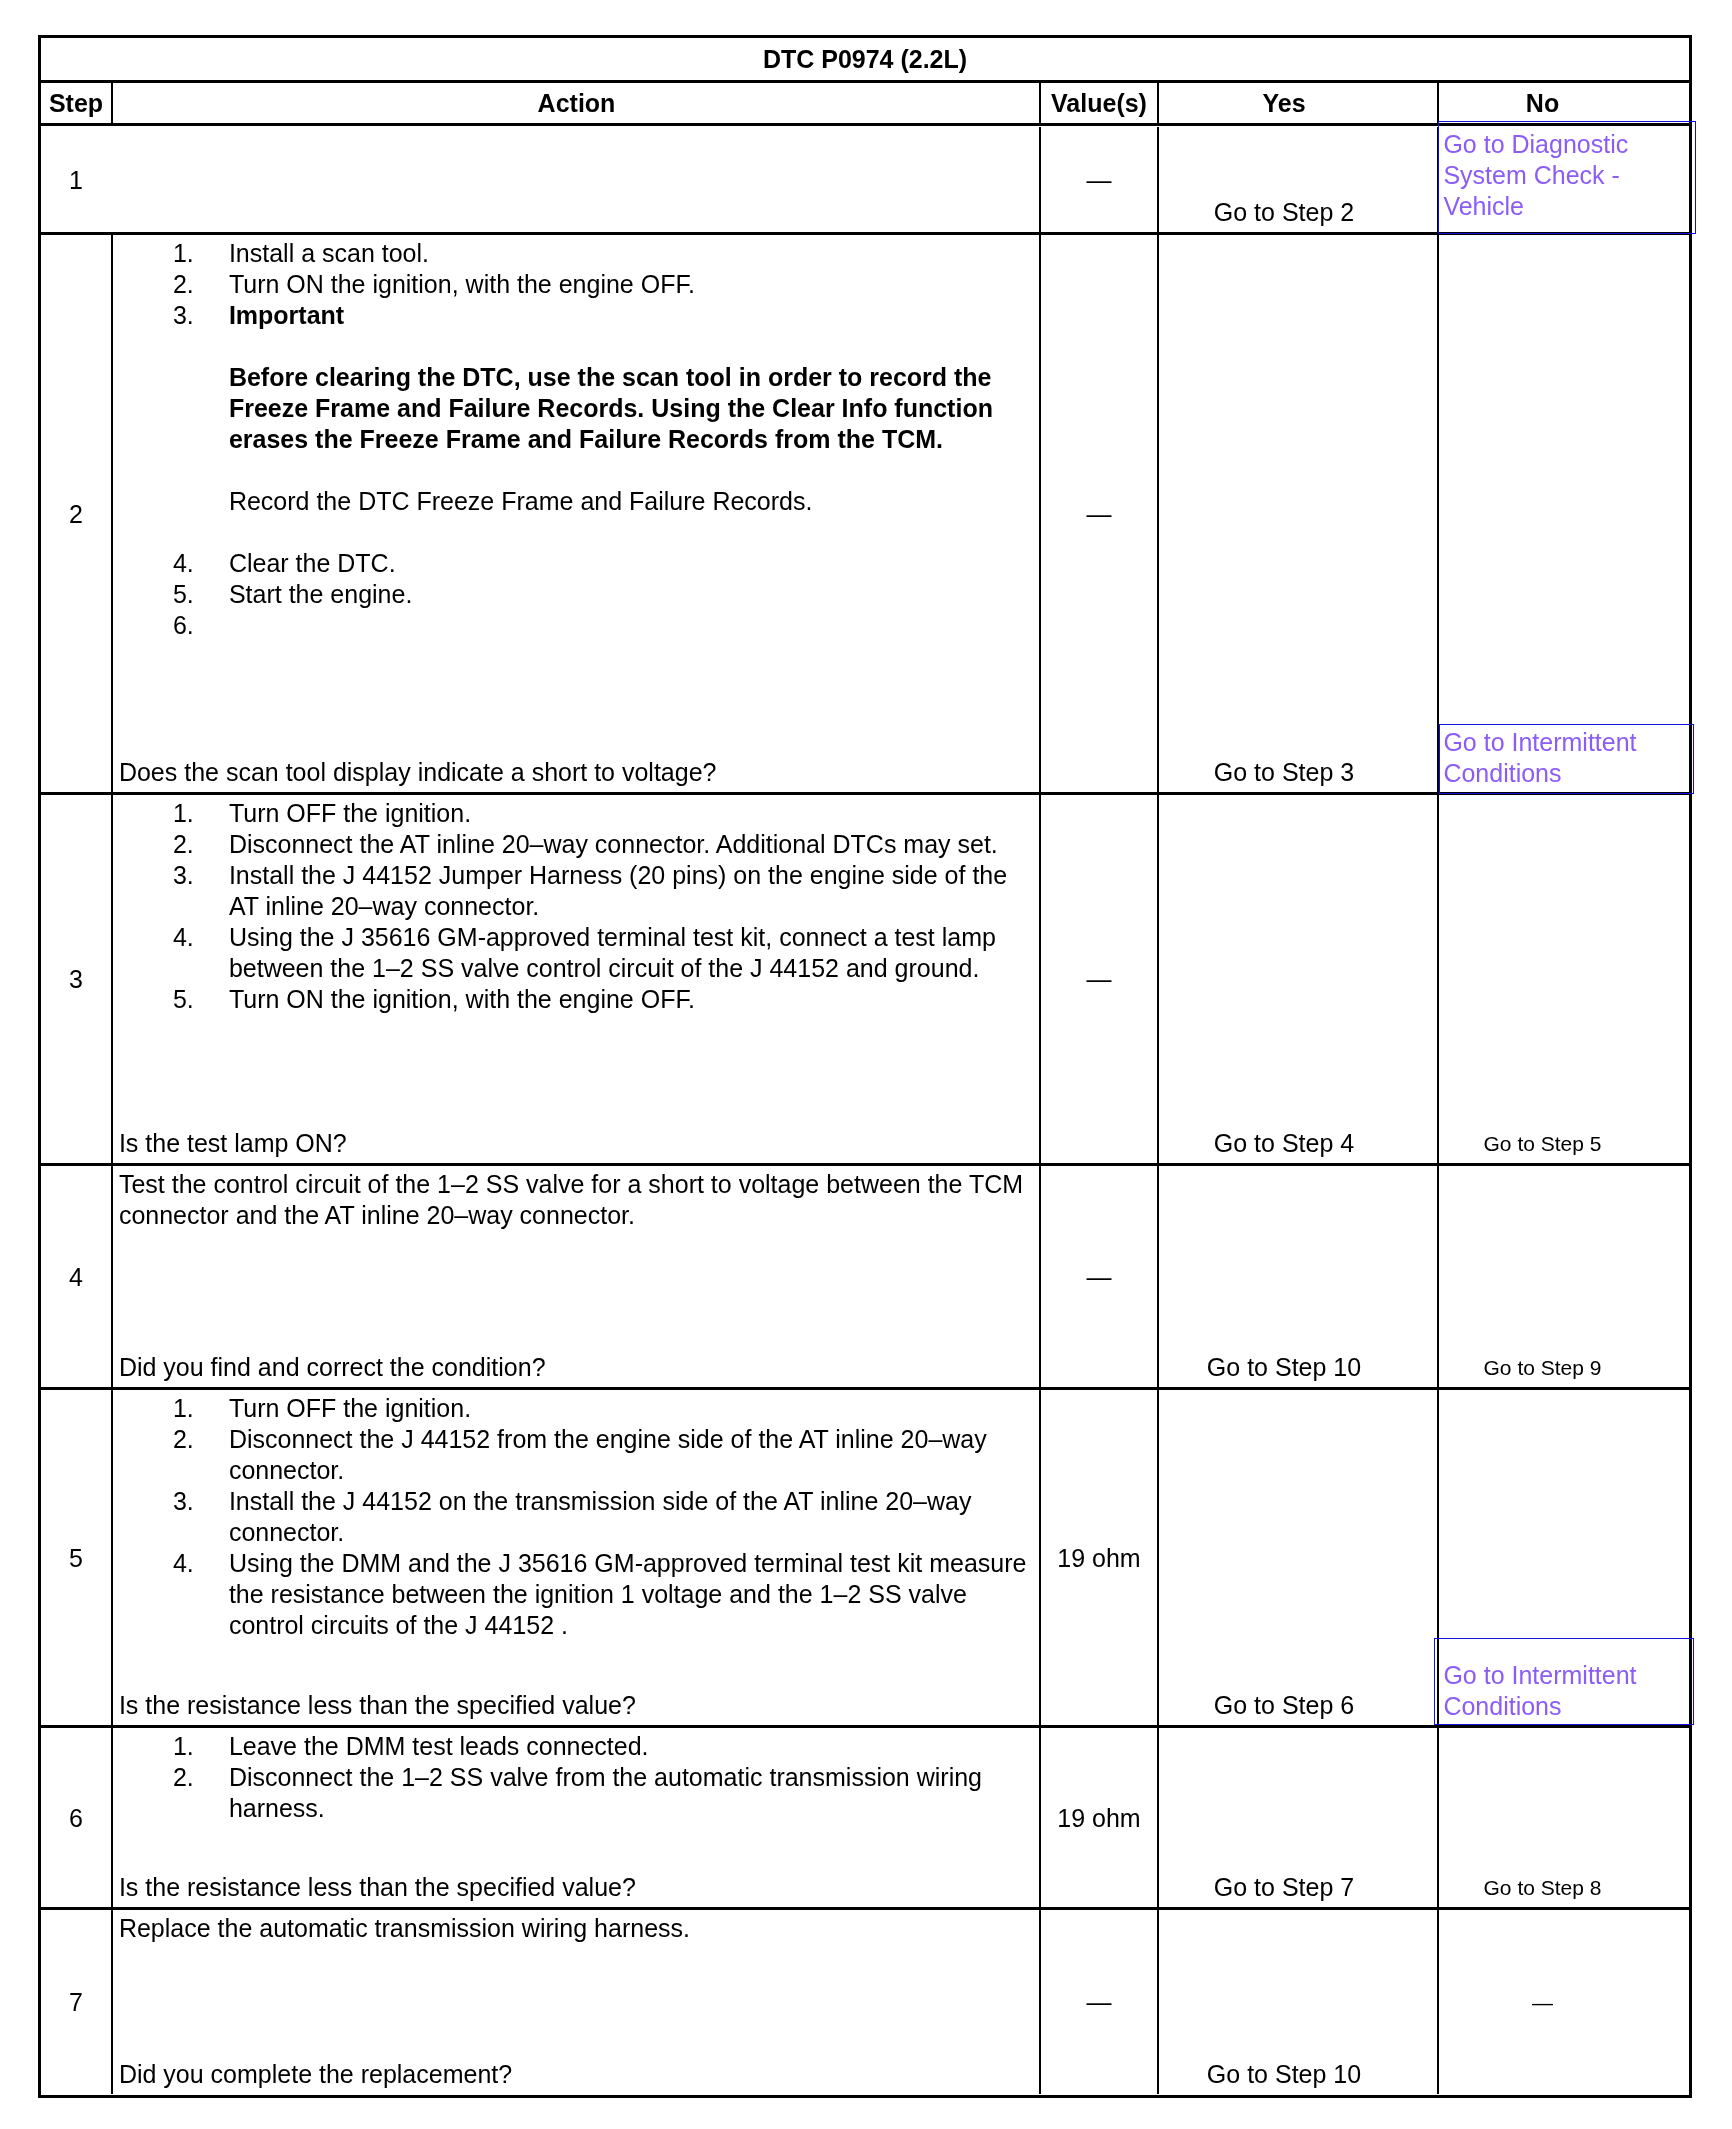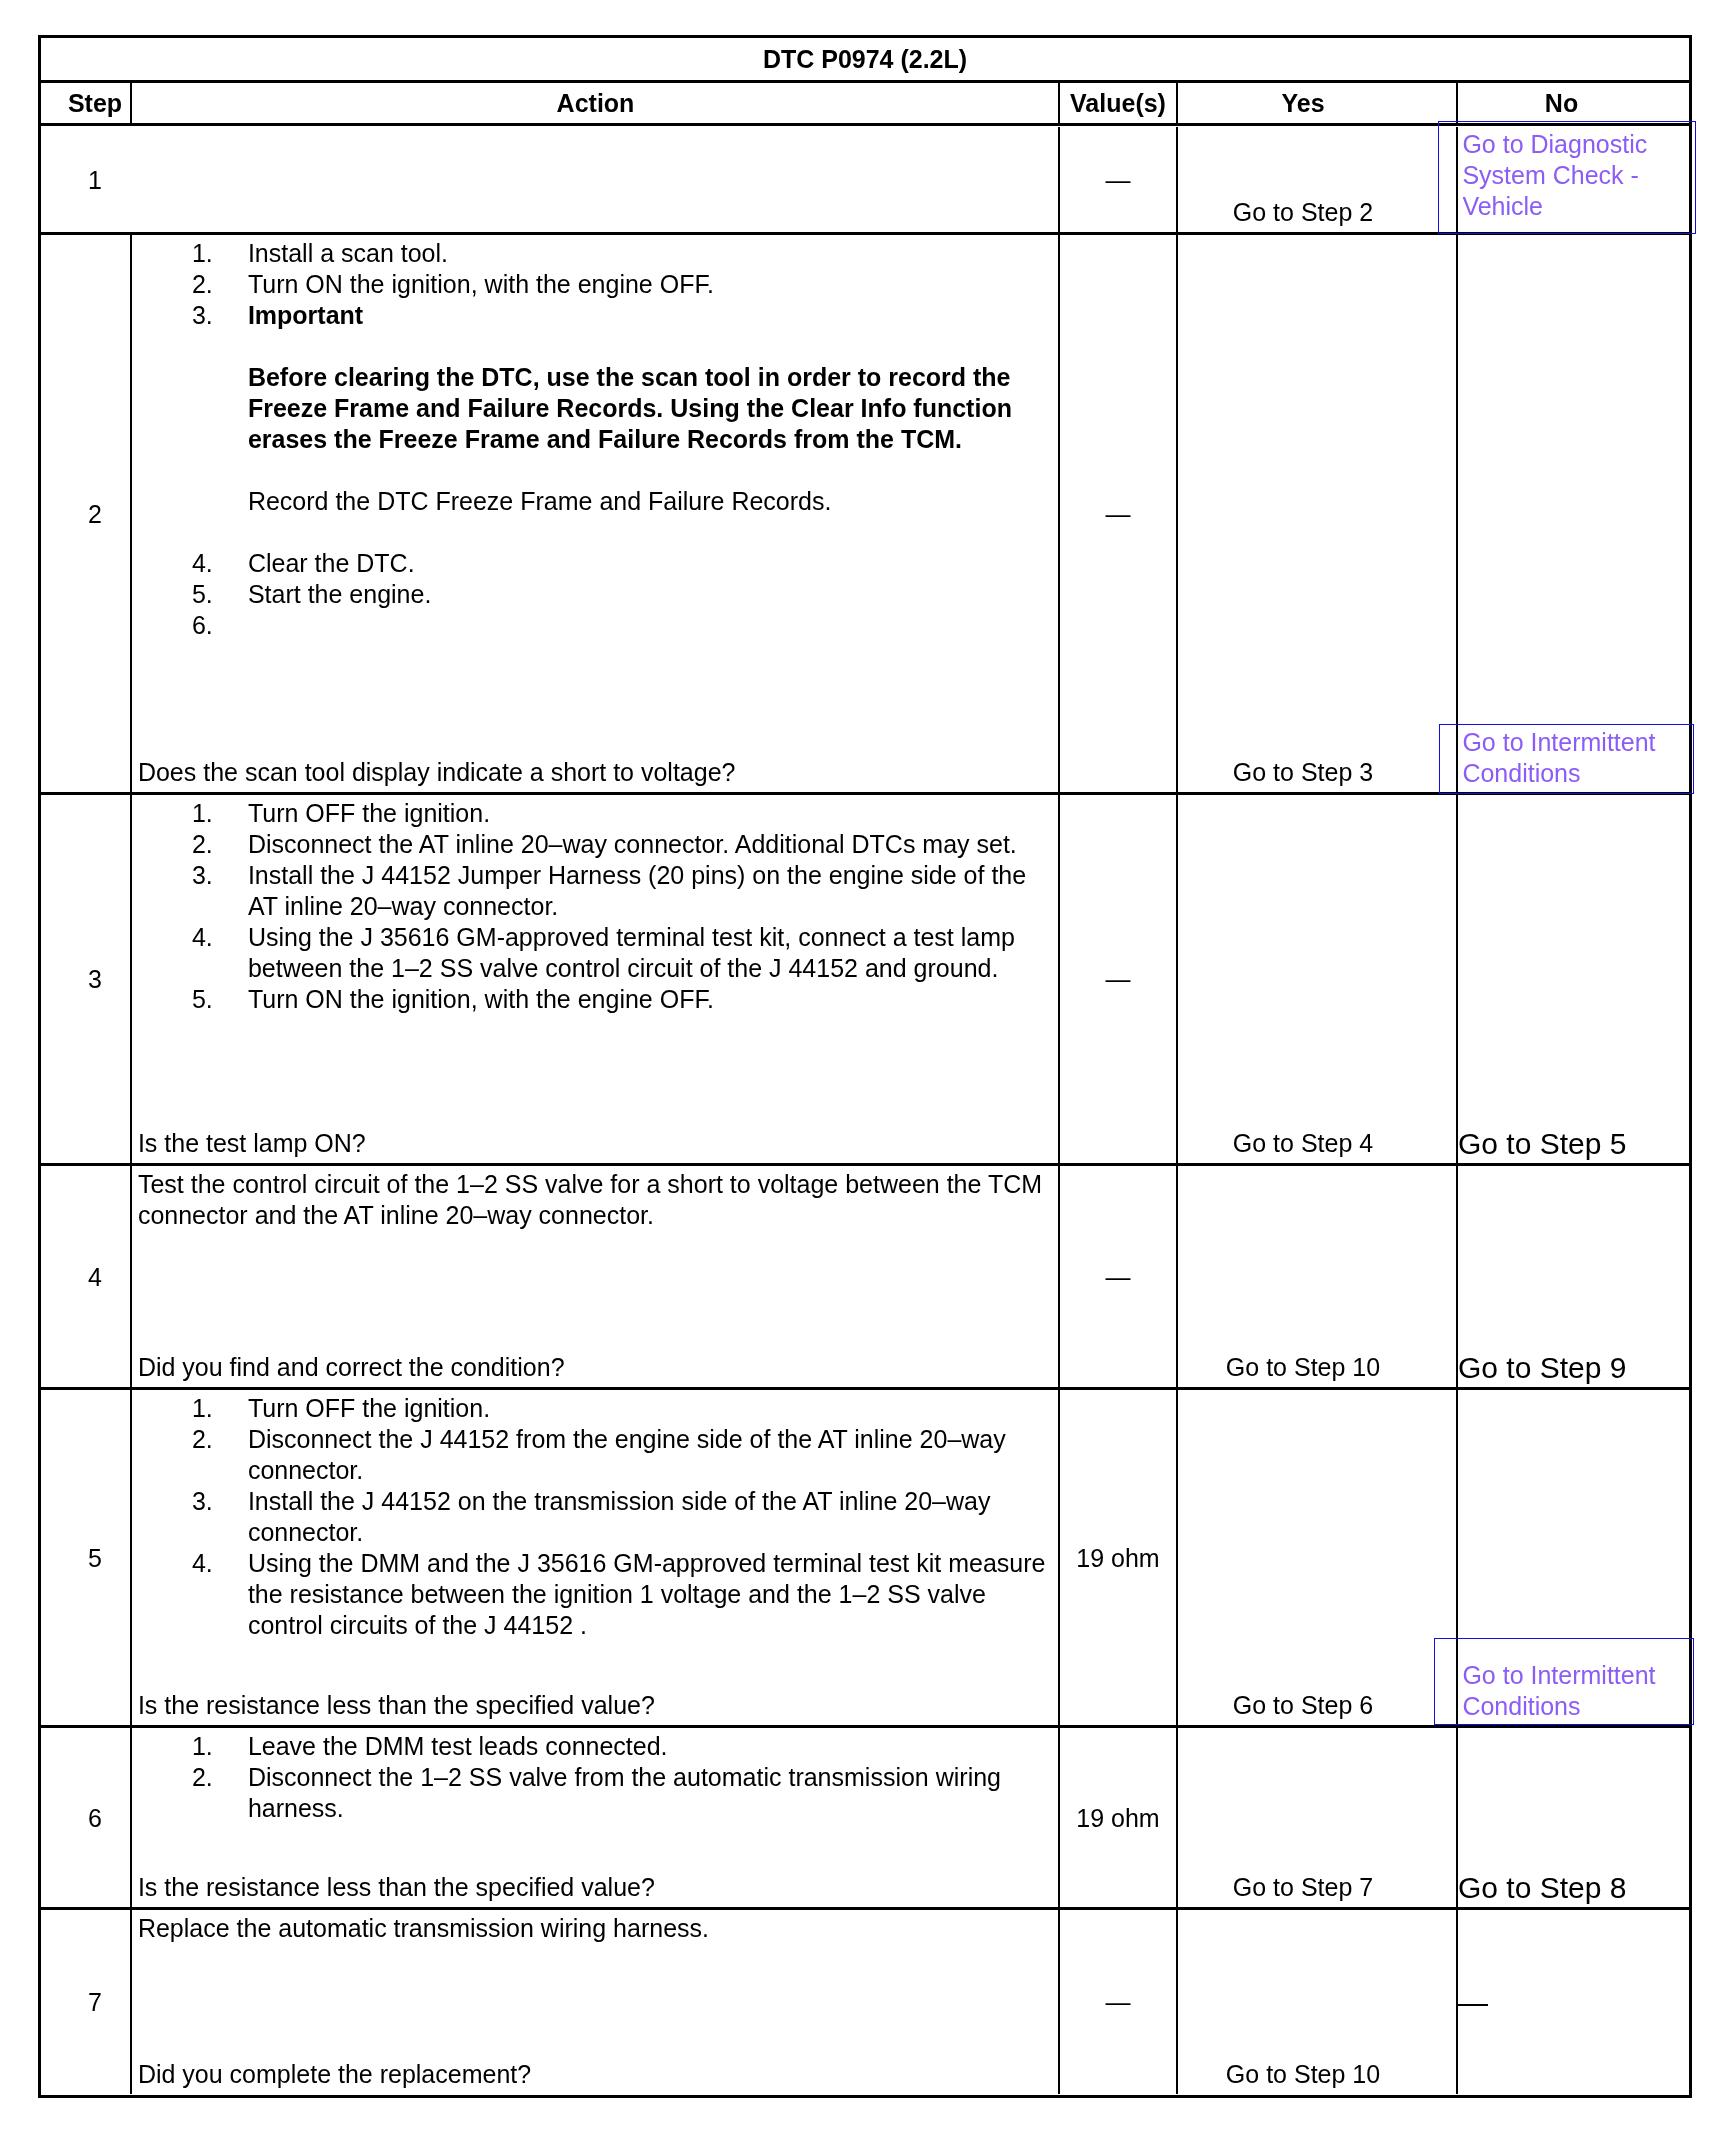--- a/index.html
+++ b/index.html
@@ -5,35 +5,35 @@
   html, body { margin: 0; padding: 0; background: #ffffff; }
   body { width: 1733px; height: 2129px; position: relative; overflow: hidden;
          font-family: "Liberation Sans", sans-serif; color: #000; }
   .tbl { position: absolute; left: 38px; top: 35px; width: 1654px; height: 2063px;
          border: 3.7px solid #000; box-sizing: border-box; }
   .title { position: absolute; left: 0; right: 0; top: 0; height: 42px;
            border-bottom: 3.7px solid #000; text-align: center;
            font-weight: bold; font-size: 25px; line-height: 42px; }
   .hdr { position: absolute; left: 0; right: 0; top: 45px; height: 40px;
          border-bottom: 3.7px solid #000; }
-  .cell { position: absolute; top: 0; bottom: 0; box-sizing: border-box; margin-left: 19px; }
+  .cell { position: absolute; top: 0; bottom: 0; box-sizing: border-box; }
   .c-step  { left: 0;    width: 70px; }
   .c-act   { left: 70px; width: 929px; border-left: 2.9px solid #000; }
   .c-val   { left: 998px; width: 118px; border-left: 2.9px solid #000; }
   .c-yes   { left: 1116px; width: 252px; border-left: 2.9px solid #000; }
   .c-no    { left: 1396px; width: 209px; border-left: 2.9px solid #000; }
   .hdr .cell { font-weight: bold; font-size: 25px; line-height: 40px; text-align: center; }
   .row { position: absolute; left: 0; right: 0; border-bottom: 3.7px solid #000; box-sizing: border-box; }
   .row:last-child { border-bottom: none; }
   .stepnum { position: absolute; left: 0; right: 0; top: 50%; transform: translateY(-50%);
              text-align: center; font-size: 25px; }
   .val { position: absolute; left: 0; right: 0; top: 50%; transform: translateY(-50%);
          text-align: center; font-size: 25px; }
   .yes { position: absolute; left: 0; right: 0; bottom: 4.4px; text-align: center; font-size: 25px; line-height: 31px; }
-  .no-c { position: absolute; left: 0; right: 0; bottom: 4.4px; font-size: 30px; line-height: 31px; }
+  .no-c { position: absolute; left: 0; right: 0; bottom: 4.4px; text-align: center; font-size: 21px; line-height: 31px; }
   .no-c.mid { bottom: auto; top: 50%; transform: translateY(-50%); }
   .no-link { position: absolute; left: 4.4px; right: 2.9px; bottom: 2.9px; font-size: 25px; line-height: 31px;
              color: #8b5cf6; text-align: left; }
   .no-link.top { top: 1.5px; bottom: auto; }
   .hl { position: absolute; border: 1.5px solid #1010e0; box-sizing: border-box; }
   .act { position: absolute; left: 5.9px; right: 7.3px; top: 2.9px; bottom: 4.4px; font-size: 25px; line-height: 31px; }
   .act .q { position: absolute; left: 0; bottom: 0; }
   .act .lead { }
   ol.steps { list-style: none; margin: 0; padding: 0; }
   ol.steps li { position: relative; padding-left: 110px; }

